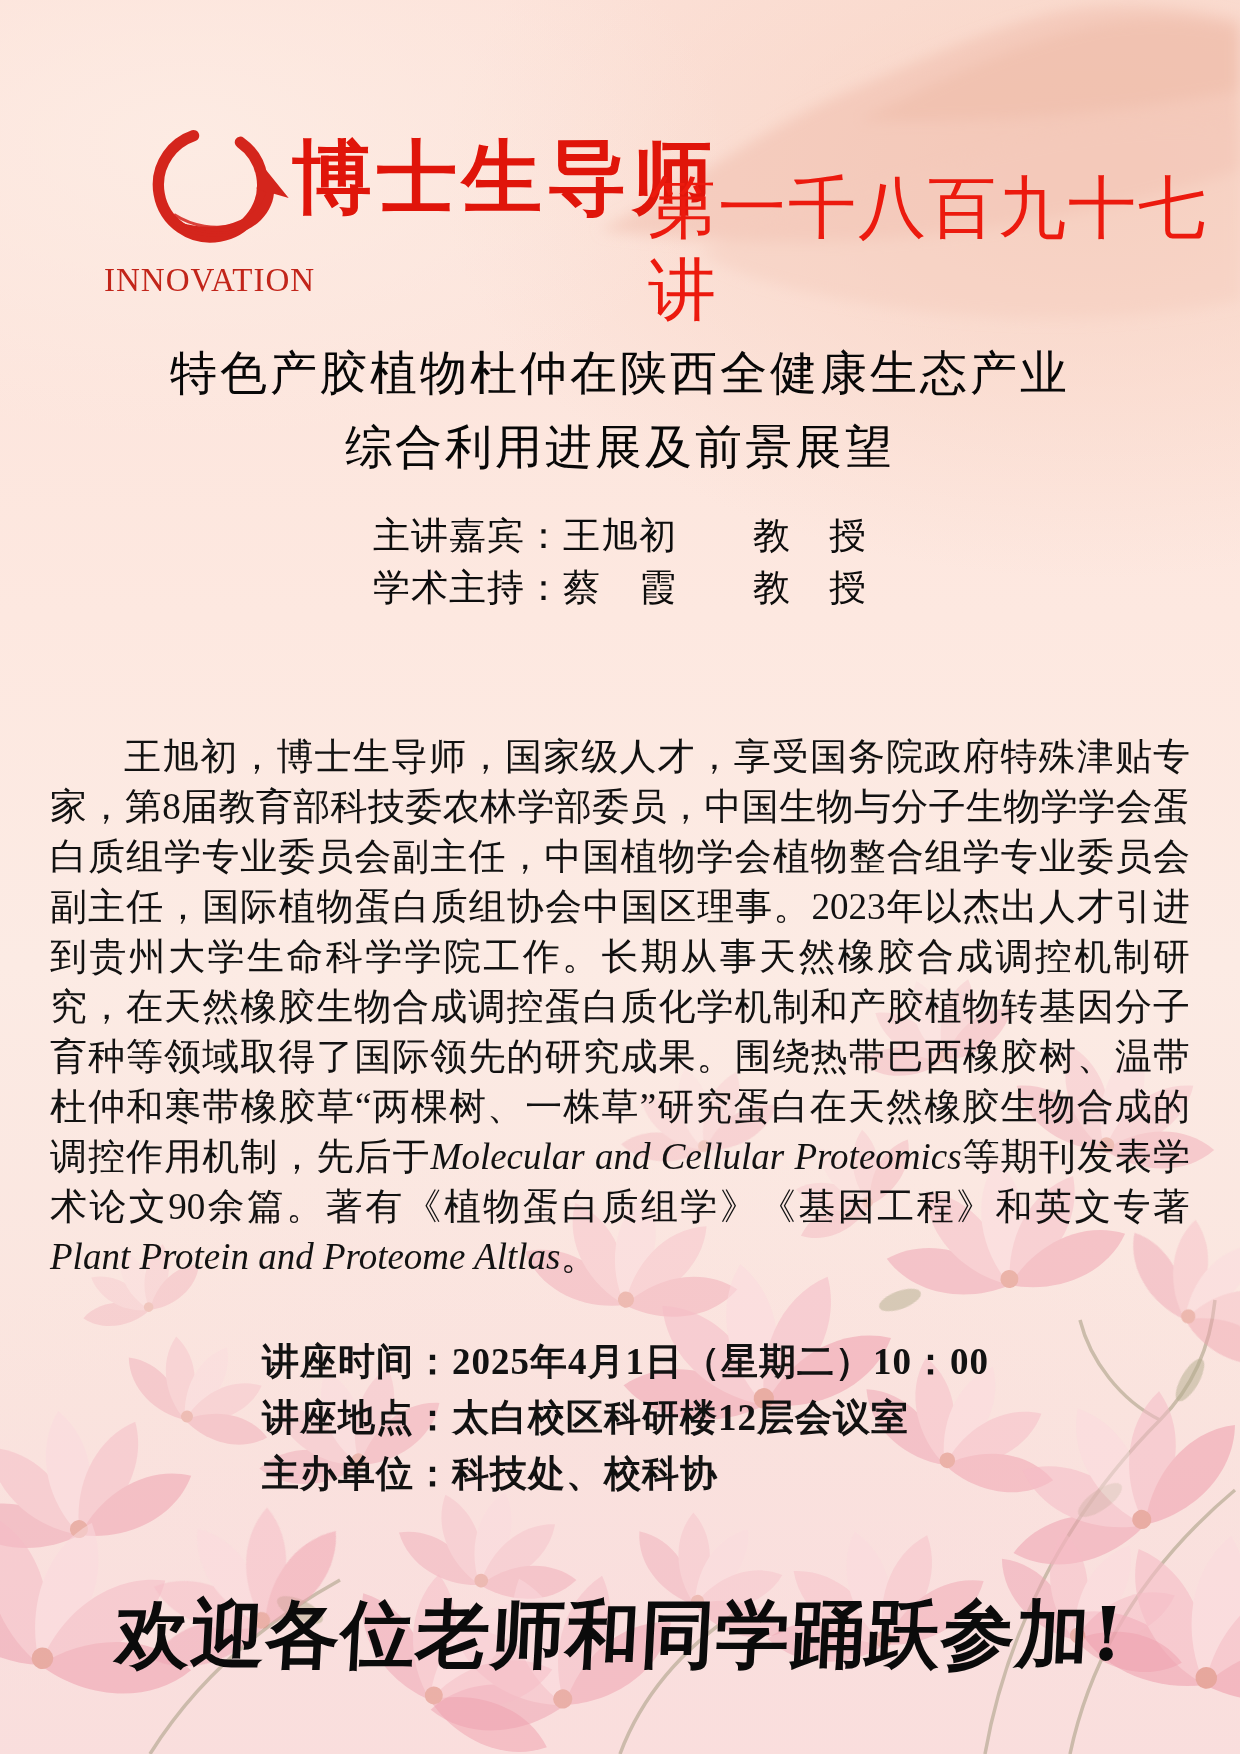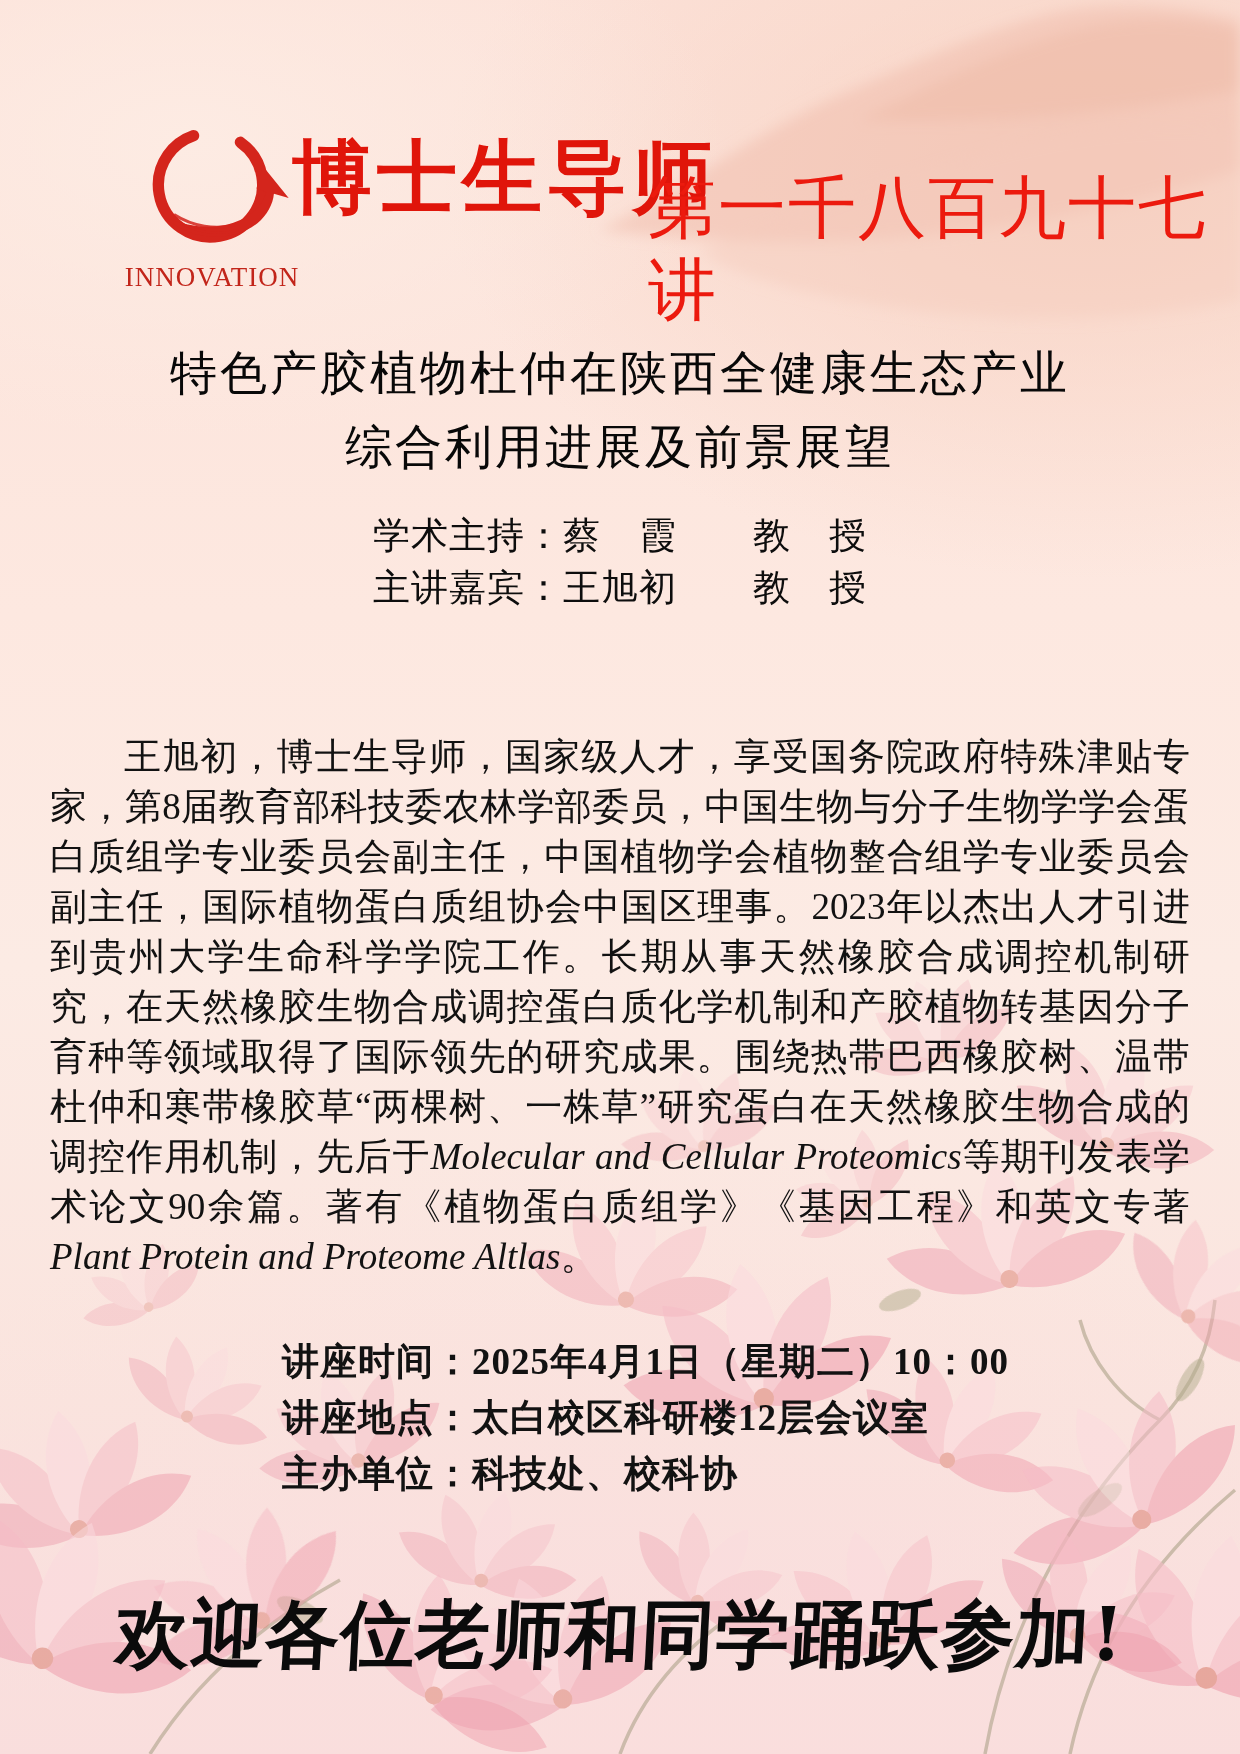--- a/index.html
+++ b/index.html
@@ -10,34 +10,34 @@
       radial-gradient(ellipse 900px 500px at 15% 8%, rgba(253,236,228,.9) 0%, rgba(253,236,228,0) 60%),
       radial-gradient(ellipse 1000px 620px at 88% 10%, rgba(247,209,193,.85) 0%, rgba(247,209,193,0) 65%),
       radial-gradient(ellipse 1300px 900px at 50% 102%, rgba(250,222,221,.9) 0%, rgba(250,222,221,0) 72%),
       linear-gradient(180deg, #fce2d9 0%, #fde8e0 35%, #fcebe4 55%, #fae4de 80%, #f9dedd 100%);
   }
   .decor { position:absolute; left:0; top:0; z-index:0; pointer-events:none; }
   .content { position:absolute; left:0; top:0; width:100%; height:100%; z-index:1; }
 
   .logo { position:absolute; left:100px; top:112px; width:220px; text-align:center; }
   .logo svg { display:block; margin:0 auto; }
-  .logo-text { font-family:"Liberation Serif", serif; font-size:27px; color:#c2251a; letter-spacing:1px; margin-top:-2px; text-align:center; padding-left:4px; }
+  .logo-text { font-family:"Liberation Serif", serif; font-size:33px; color:#c2251a; letter-spacing:1px; margin-top:-2px; text-align:left; padding-left:4px; }
 
   .forum-title { position:absolute; left:292px; top:134px; font-family:"Liberation Sans", sans-serif; font-weight:bold; font-size:80px; line-height:1.1; color:#e0150a; letter-spacing:5px; }
   .lecture-no { position:absolute; left:648px; top:168px; font-size:68px; line-height:1.2; color:#ec1a0e; letter-spacing:2px; }
 
   .main-title { position:absolute; top:336px; left:0; width:100%; text-align:center; font-weight:normal; font-size:47px; line-height:74px; color:#080808; letter-spacing:3px; }
 
   .speakers { position:absolute; top:510px; left:0; width:100%; text-align:center; font-size:37px; line-height:52px; color:#0d0d0d; letter-spacing:1px; }
 
   .bio { position:absolute; top:716px; left:34px; right:34px; margin:16px; font-size:37px; line-height:50px; text-align:justify; text-indent:2em; color:#121212; }
   .bio .lat { font-style:italic; }
 
   .details { position:absolute; left:262px; top:1334px; font-size:37px; line-height:56px; font-weight:600; color:#121212; letter-spacing:1px; }
-  .details .row { white-space:nowrap;margin-left:20px; }
+  .details .row { white-space:nowrap; }
 
   .footer-welcome { position:absolute; top:1586px; left:0; width:100%; text-align:center; font-family:"DejaVu Serif", serif; font-weight:bold; font-size:74px; color:#0b0b0b; transform:skewX(-3deg); letter-spacing:1px; }
 </style>
 </head>
 <body>
 
 <div class="poster">
 
   <svg class="decor" width="1240" height="1754" viewBox="0 0 1240 1754" aria-hidden="true">
     <defs>
@@ -117,22 +117,22 @@
 
     <div class="forum-title">博士生导师</div>
     <div class="lecture-no">第一千八百九十七讲</div>
 
     <div class="main-title">
       <div>特色产胶植物杜仲在陕西全健康生态产业</div>
       <div>综合利用进展及前景展望</div>
     </div>
 
     <div class="speakers">
+      <div>主讲嘉宾：王旭初　　教　授</div>
       <div>学术主持：蔡　霞　　教　授</div>
-      <div>主讲嘉宾：王旭初　　教　授</div>
     </div>
 
     <p class="bio"><span>王旭初，博士生导师，国家级人才，享受国务院政府特殊津贴专家，第8届教育部科技委农林学部委员，中国生物与分子生物学学会蛋白质组学专业委员会副主任，中国植物学会植物整合组学专业委员会副主任，国际植物蛋白质组协会中国区理事。2023年以杰出人才引进到贵州大学生命科学学院工作。长期从事天然橡胶合成调控机制研究，在天然橡胶生物合成调控蛋白质化学机制和产胶植物转基因分子育种等领域取得了国际领先的研究成果。围绕热带巴西橡胶树、温带杜仲和寒带橡胶草“两棵树、一株草”研究蛋白在天然橡胶生物合成的调控作用机制，先后于</span><span class="lat">Molecular and Cellular Proteomics</span><span>等期刊发表学术论文90余篇。著有《植物蛋白质组学》《基因工程》和英文专著</span><span class="lat">Plant Protein and Proteome Altlas</span><span>。</span></p>
 
     <div class="details">
       <div class="row"><span>讲座时间：</span><span>2025年4月1日（星期二）10：00</span></div>
       <div class="row"><span>讲座地点：</span><span>太白校区科研楼12层会议室</span></div>
       <div class="row"><span>主办单位：</span><span>科技处、校科协</span></div>
     </div>
 

